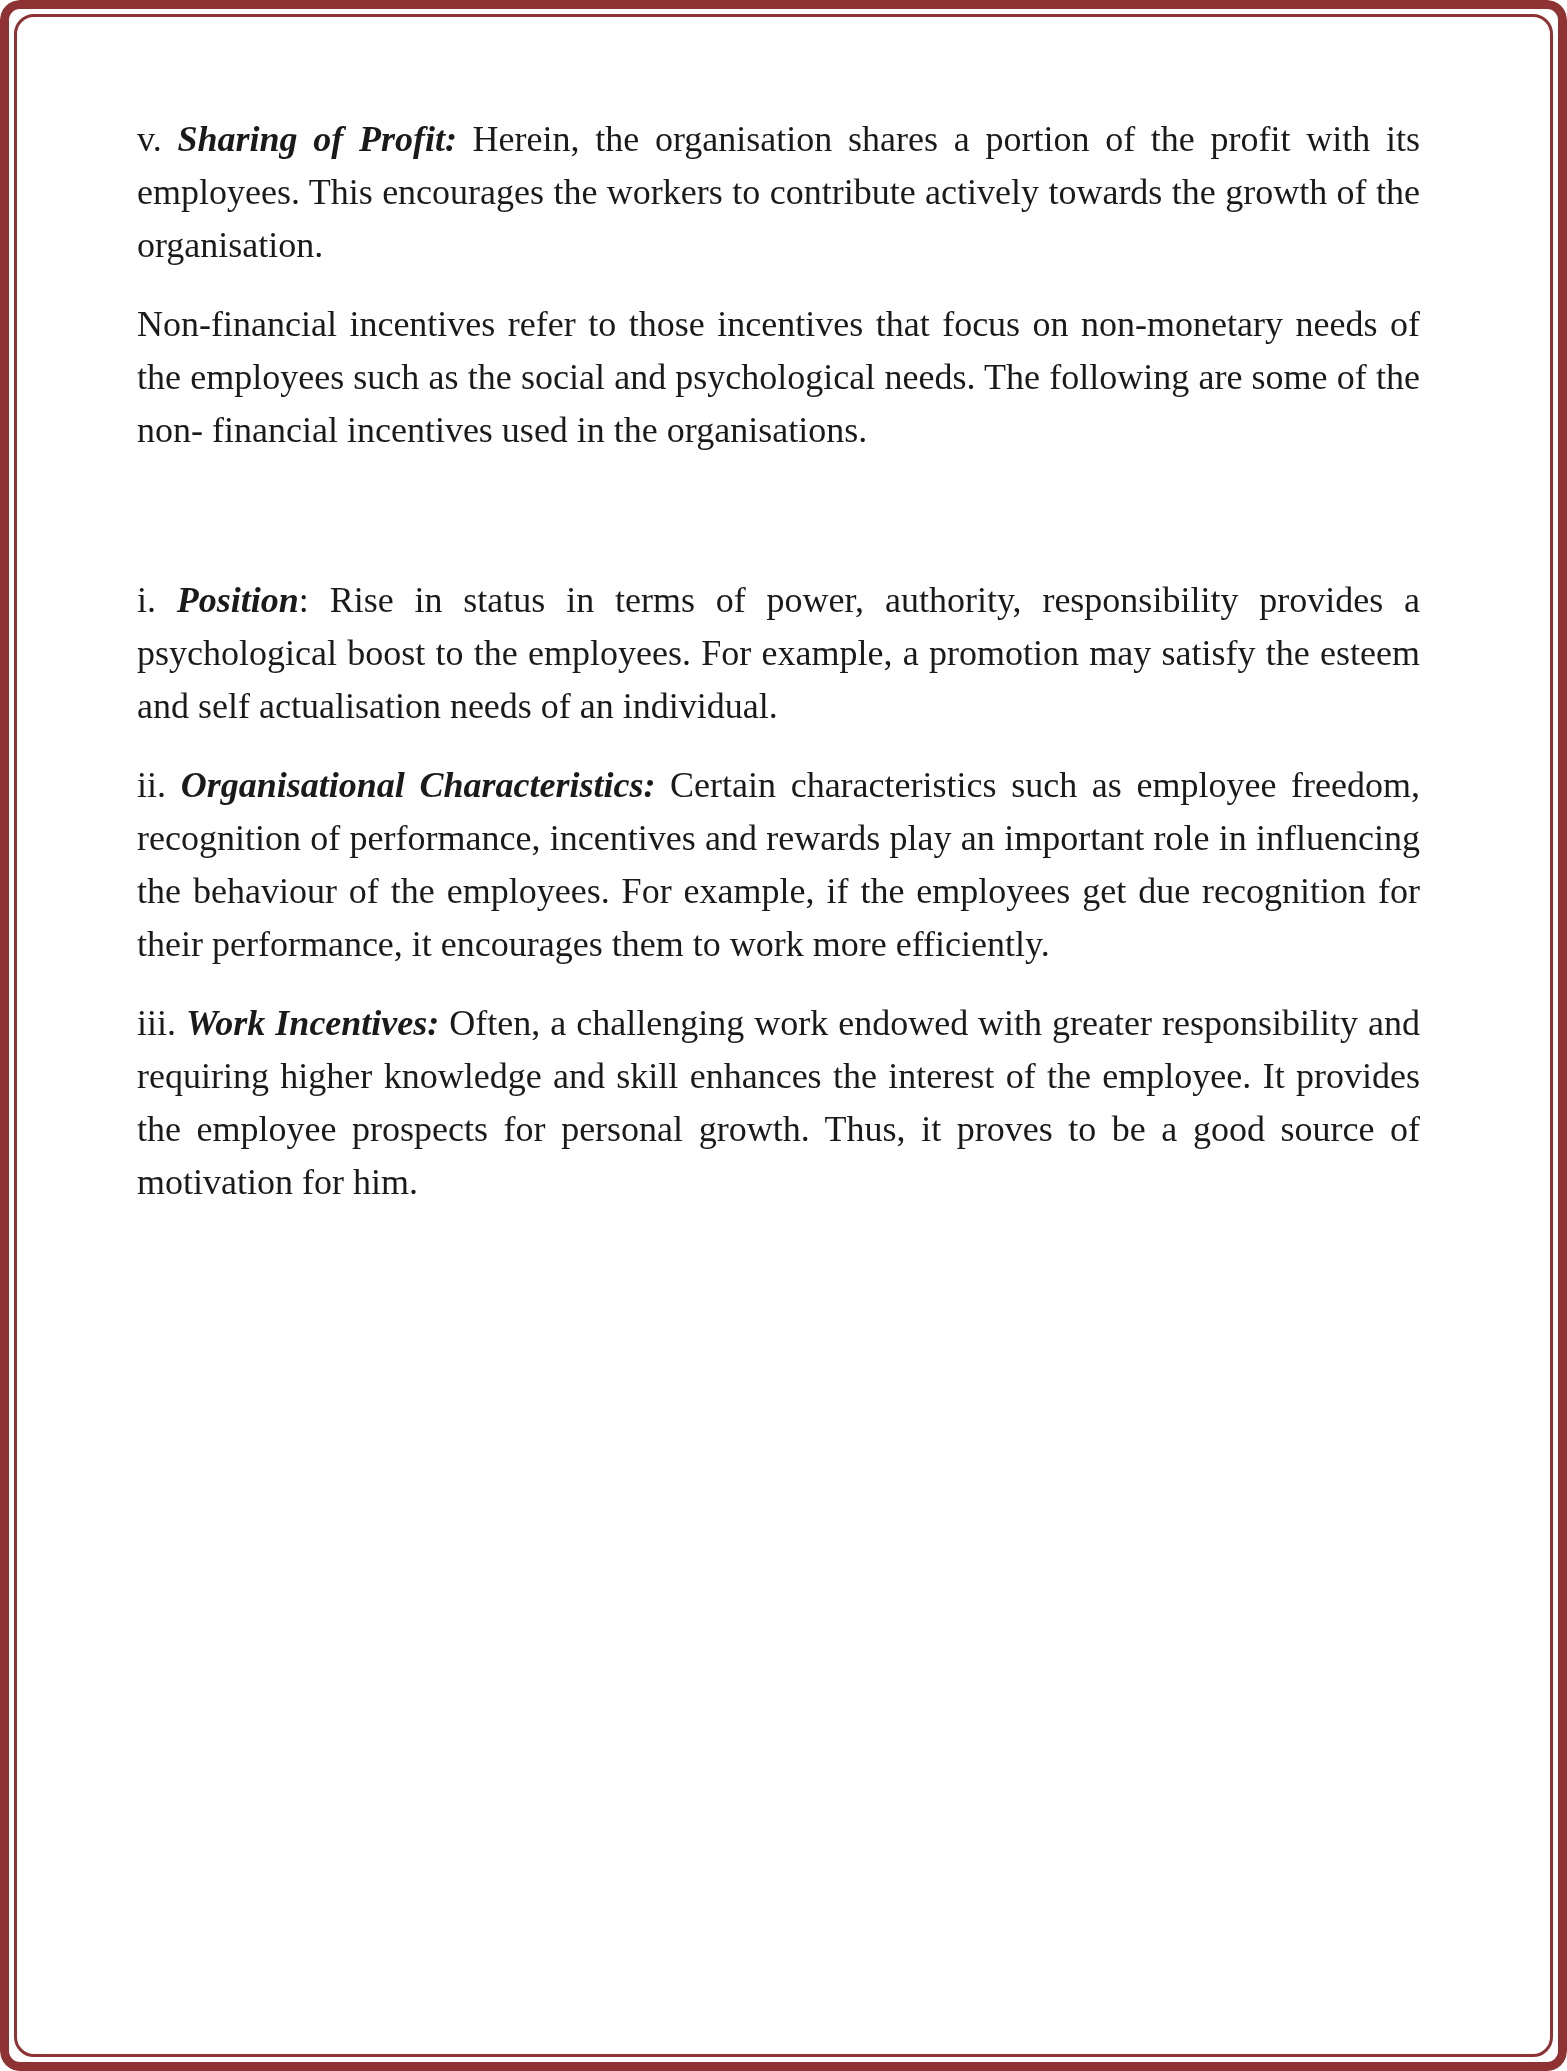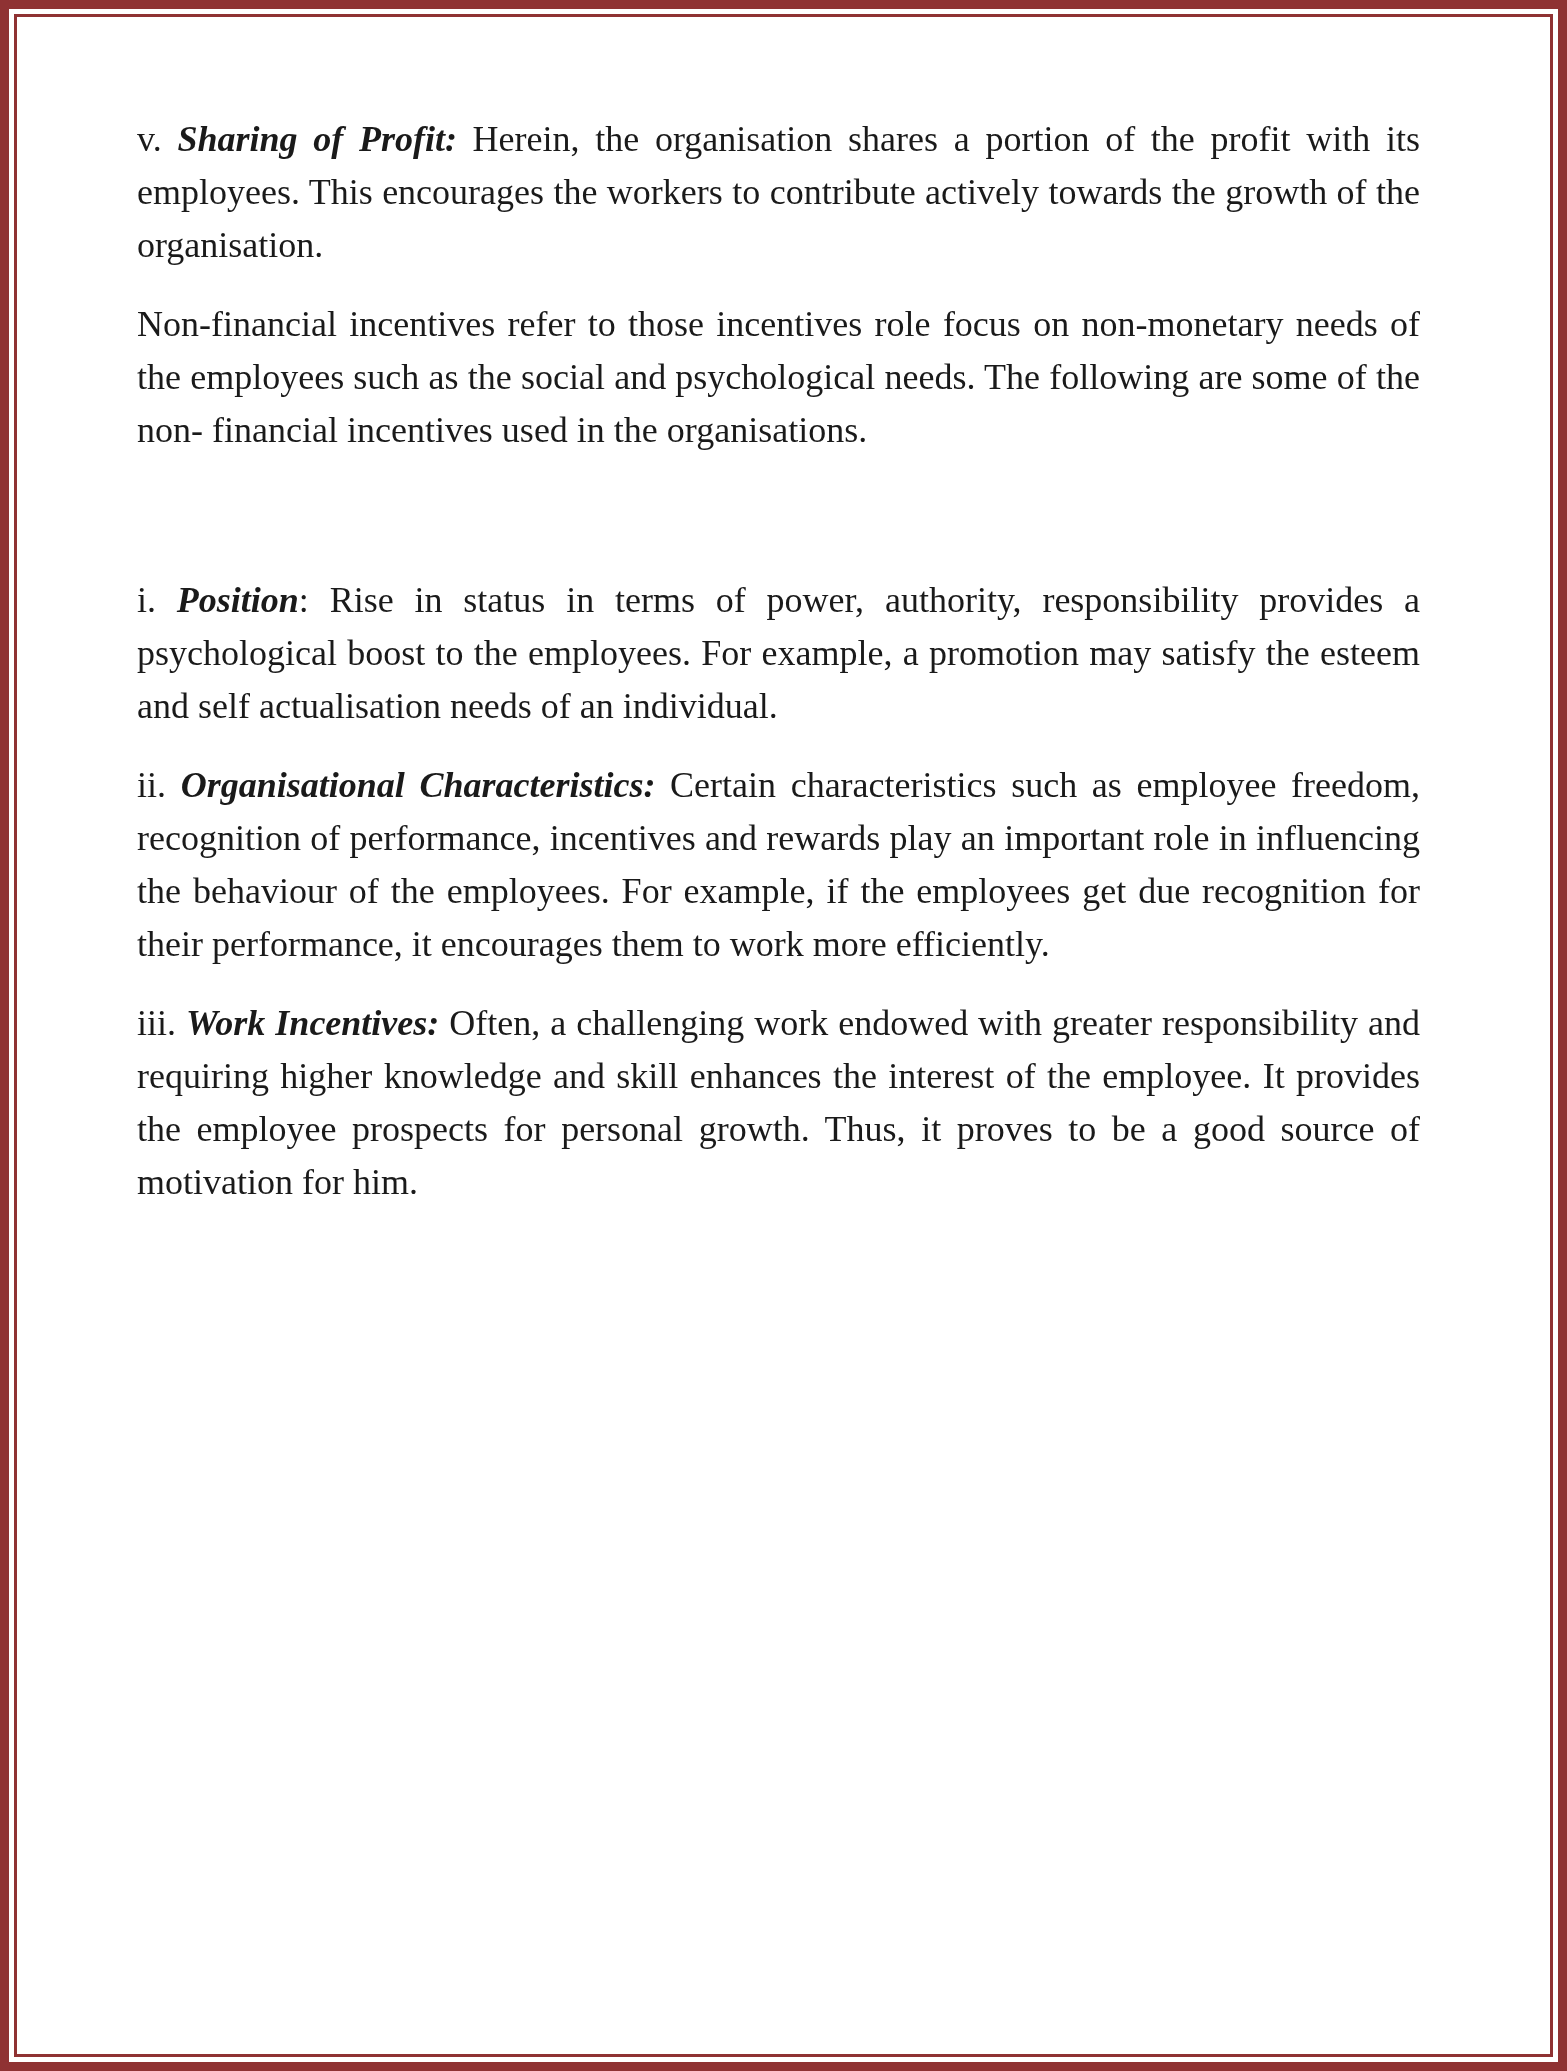--- a/index.html
+++ b/index.html
@@ -1,15 +1,15 @@
 <!DOCTYPE html>
 <html><head>
 <meta charset="utf-8">
 <style>
-  * { margin: 0; padding: 0; box-sizing: border-box; }
+  * { margin: 0; padding: 0; box-sizing: border-box; border-radius: 20px; }
   html, body { background: #ffffff; }
   body {
     font-family: "Liberation Serif", "DejaVu Serif", serif;
     width: 1567px;
     height: 2071px;
     position: relative;
   }
   .page {
     position: absolute;
     inset: 0;
@@ -56,21 +56,21 @@
 
 <div class="page">
   <div class="inner-border">
     <div class="content">
 
       <p class="para"><span>v. </span><span class="bi">Sharing of Profit:</span><span> Herein, the organisation shares a portion of the profit with its employees. This encourages the workers to contribute actively towards the growth of the organisation.</span></p>
 
 
 
 
-      <p class="para">Non-financial incentives refer to those incentives role focus on non-monetary needs of the employees such as the social and psychological needs. The following are some of the non- financial incentives used in the organisations.</p>
+      <p class="para">Non-financial incentives refer to those incentives that focus on non-monetary needs of the employees such as the social and psychological needs. The following are some of the non- financial incentives used in the organisations.</p>
 
       <div class="big-gap"></div>
 
       <p class="para"><span>i. </span><span class="bi">Position</span><span>: Rise in status in terms of power, authority, responsibility provides a psychological boost to the employees. For example, a promotion may satisfy the esteem and self actualisation needs of an individual.</span></p>
 
       <p class="para"><span>ii. </span><span class="bi">Organisational Characteristics:</span><span> Certain characteristics such as employee freedom, recognition of performance, incentives and rewards play an important role in influencing the behaviour of the employees. For example, if the employees get due recognition for their performance, it encourages them to work more efficiently.</span></p>
 
       <p class="para"><span>iii. </span><span class="bi">Work Incentives:</span><span> Often, a challenging work endowed with greater responsibility and requiring higher knowledge and skill enhances the interest of the employee. It provides the employee prospects for personal growth. Thus, it proves to be a good source of motivation for him.</span></p>
 
     </div>

